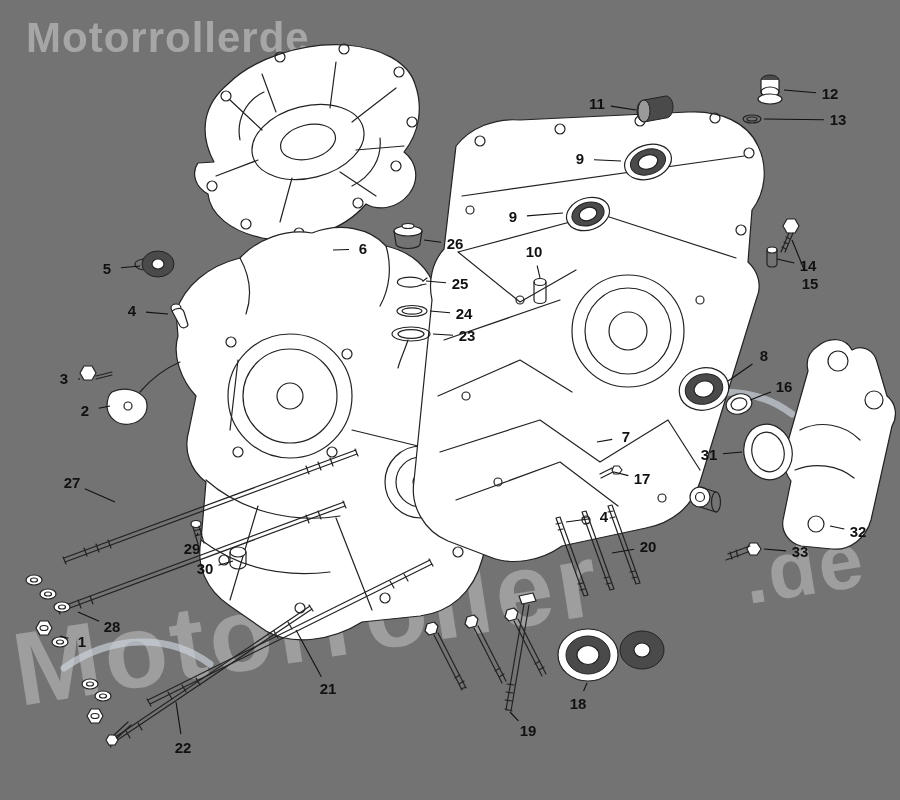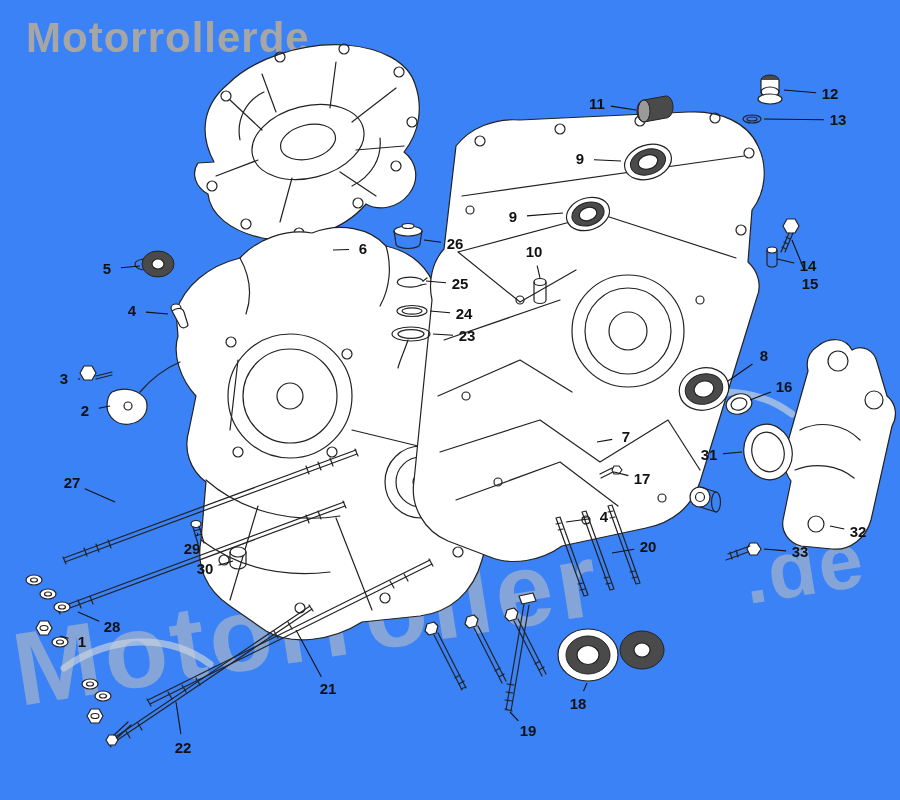--- a/index.html
+++ b/index.html
@@ -1,16 +1,16 @@
 <!DOCTYPE html>
 <html><head>
 <meta charset="utf-8">
 <style>
   html,body{margin:0;padding:0;background:#fff;}
-  .stage{position:relative;width:900px;height:800px;background:#3b82f6;overflow:hidden;
+  .stage{position:relative;width:900px;height:800px;background:#737373;overflow:hidden;
          font-family:"Liberation Sans", sans-serif;}
   svg{display:block;}
   .ln{fill:none;stroke:#222;stroke-width:1.2;stroke-linejoin:round;stroke-linecap:round;}
   .fw{fill:#ffffff;stroke:#222;stroke-width:1.2;stroke-linejoin:round;}
   .fd{fill:#4a4a4a;stroke:#222;stroke-width:1;}
   .fm{fill:#9a9a9a;stroke:#222;stroke-width:1;}
   .wing{fill:none;stroke:#cdd6dd;stroke-width:7;stroke-linecap:round;opacity:.65;}
   .callout-num{font:bold 15px "Liberation Sans", sans-serif;fill:#111;}
   .leader{stroke:#111;stroke-width:1.1;}
   .wm-header{font:bold 42px "Liberation Sans", sans-serif;letter-spacing:1px;}

